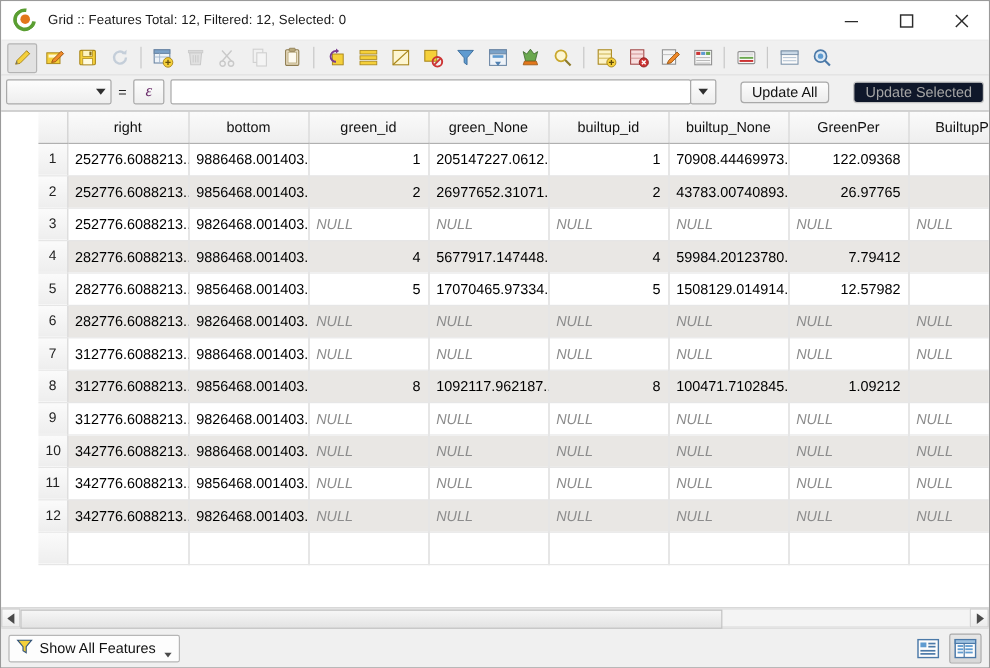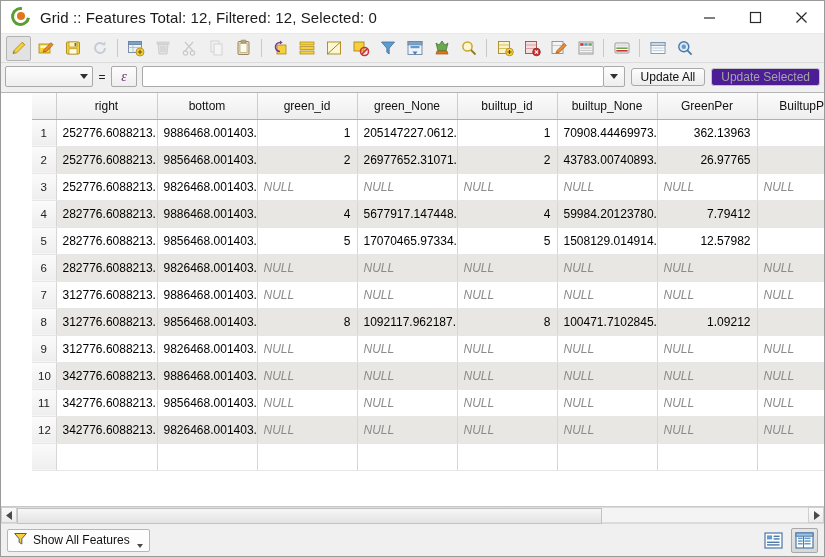--- a/index.html
+++ b/index.html
@@ -31,21 +31,21 @@
     position: absolute; left: 0; top: 0; width: 19px; height: 19px;
     border: 3px solid #5a9e32; border-radius: 50%;
     border-right-color: transparent;
     transform: rotate(-35deg);
   }
   .title-logo .dot {
     position: absolute; left: 6px; top: 5px; width: 8px; height: 8px;
     background: #e2761b; border-radius: 50%;
   }
   .title-text {
-    font-size: 15px; color: #1a1a1a; letter-spacing: .1px;
+    font-size: 11px; color: #1a1a1a; letter-spacing: .1px;
     flex: 1 1 auto; white-space: nowrap; overflow: hidden;
   }
   .win-btns { display: flex; height: 33px; }
   .win-btn {
     width: 46px; height: 33px;
     display: flex; align-items: center; justify-content: center;
     color: #2b2b2b;
   }
   .win-btn svg { display: block; }
 
@@ -112,27 +112,27 @@
     min-width: 0;
   }
   .combo2 {
     width: 22px; height: 21px; margin-left: -1px;
     border: 1px solid #a9a9a9; border-radius: 2px;
     background: linear-gradient(#fdfdfd, #eeeeee);
     display: flex; align-items: center; justify-content: center;
     flex: 0 0 auto;
   }
   .pbtn {
-    height: 18px; margin-left: 6px; padding: 0 9px;
+    height: 18px; margin-left: 20px; padding: 0 9px;
     border: 1px solid #a9a9a9; border-radius: 3px;
     background: linear-gradient(#fdfdfd, #ececec);
     font-size: 12px; color: #111;
     display: flex; align-items: center; flex: 0 0 auto;
   }
-  .pbtn.disabled { color: #a4a4a4; background: #4c1d95; border-color: #c4c4c4; }
+  .pbtn.disabled { color: #a4a4a4; background: #0f172a; border-color: #c4c4c4; }
 
   
   .tablewrap {
     flex: 1 1 auto;
     background: #ffffff;
     border-top: 1px solid #b5b5b5;
     overflow: hidden;
     position: relative;
     padding-left: 31px;
   }
@@ -526,21 +526,21 @@
       </thead>
       <tbody id="grid-body">
           <tr>
             <td class="gutter">1</td>
             <td class="txt">252776.6088213...</td>
             <td class="txt">9886468.001403...</td>
             <td class="num">1</td>
             <td class="num">205147227.0612...</td>
             <td class="num">1</td>
             <td class="num">70908.44469973...</td>
-            <td class="num">362.13963</td>
+            <td class="num">122.09368</td>
             <td class="num">0</td>
           </tr>
           <tr class="alt">
             <td class="gutter">2</td>
             <td class="txt">252776.6088213...</td>
             <td class="txt">9856468.001403...</td>
             <td class="num">2</td>
             <td class="num">26977652.31071...</td>
             <td class="num">2</td>
             <td class="num">43783.00740893...</td>

